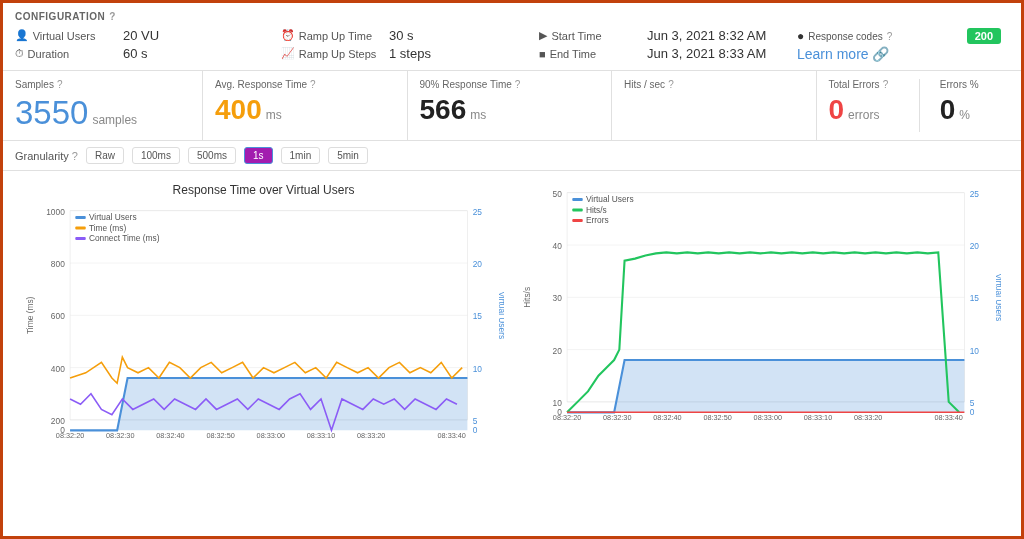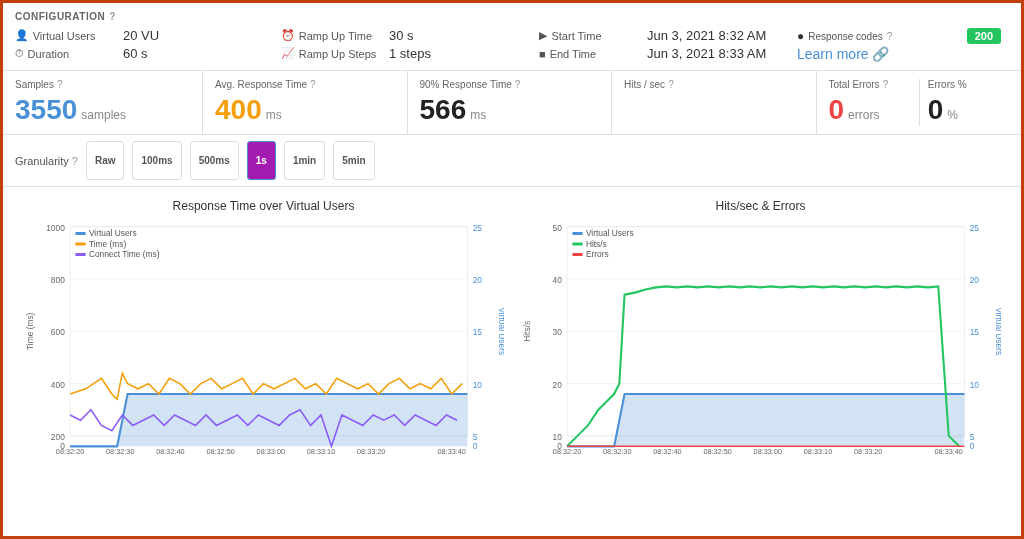--- a/index.html
+++ b/index.html
@@ -28,26 +28,26 @@
     .stat-box { padding: 8px 12px; border-right: 1px solid #e0e0e0; }
     .stat-box:last-child { border-right: none; }
     .stat-label { font-size: 10px; color: #666; margin-bottom: 4px; display: flex; align-items: center; gap: 3px; }
     .stat-value-row { display: flex; align-items: baseline; gap: 4px; }
     .stat-value-large { font-size: 28px; font-weight: bold; }
     .stat-value-unit { font-size: 12px; color: #888; }
     .stat-value-orange { color: #f59e0b; }
     .stat-value-black { color: #222; }
     .stat-value-green { color: #22c55e; }
     .stat-value-red { color: #ef4444; }
-    .stat-samples-num { color: #4a90d9; font-size: 28px; font-weight: bold; }
+    .stat-samples-num { color: #4a90d9; font-size: 33px; font-weight: normal; }
 
     
     .granularity-section { padding: 6px 12px; border-bottom: 1px solid #e0e0e0; display: flex; align-items: center; gap: 8px; }
     .gran-label { font-size: 11px; color: #555; display: flex; align-items: center; gap: 3px; justify-content: center; }
-    .gran-btn { font-size: 10px; padding: 13px 8px; border: 1px solid #ddd; border-radius: 3px; background: #fff; cursor: pointer; color: #555; font-weight: bold; }
+    .gran-btn { font-size: 10px; padding: 2px 8px; border: 1px solid #ddd; border-radius: 3px; background: #fff; cursor: pointer; color: #555; }
     .gran-btn.active { background: #a21caf; color: white; border-color: #4a90d9; }
 
     
     .charts-section { display: grid; grid-template-columns: 1fr 1fr; gap: 0; padding: 8px 12px; height: 310px; }
     .chart-container { padding: 4px 8px; }
     .chart-title { text-align: center; font-size: 12px; font-weight: 500; color: #333; margin-bottom: 4px; }
     .chart-area { position: relative; width: 100%; height: 260px; }
     svg.chart-svg { width: 100%; height: 100%; }
   </style>
 </head>
@@ -172,21 +172,21 @@
       <div>
         <div class="stat-label">
           <span>Total Errors</span>
           <span style="color:#999;">?</span>
         </div>
         <div class="stat-value-row">
           <span class="stat-value-large stat-value-red">0</span>
           <span class="stat-value-unit">errors</span>
         </div>
       </div>
-      <div style="padding-left:8px; border-left:1px solid #e0e0e0;">
+      <div style="padding-left:20px; border-left:1px solid #e0e0e0;">
         <div class="stat-label">
           <span>Errors %</span>
         </div>
         <div class="stat-value-row">
           <span class="stat-value-large stat-value-black">0</span>
           <span class="stat-value-unit">%</span>
         </div>
       </div>
     </div>
   </div>
@@ -257,21 +257,20 @@
           <text x="63" y="14" font-size="8" fill="#555">Virtual Users</text>
           <rect x="50" y="20" width="10" height="3" fill="#f59e0b" rx="1"></rect>
           <text x="63" y="24" font-size="8" fill="#555">Time (ms)</text>
           <rect x="50" y="30" width="10" height="3" fill="#8b5cf6" rx="1"></rect>
           <text x="63" y="34" font-size="8" fill="#555">Connect Time (ms)</text>
         </svg>
       </div>
     </div>
 
     <div class="chart-container">
-      <div class="chart-title">Hits/sec &amp; Errors</div>
       <div class="chart-area">
         <svg class="chart-svg" viewBox="0 0 460 240">
 
           <rect x="45" y="5" width="380" height="200" fill="white" stroke="#e0e0e0" stroke-width="0.5"></rect>
 
           <line x1="45" y1="5" x2="425" y2="5" stroke="#e8e8e8" stroke-width="0.5"></line>
           <line x1="45" y1="55" x2="425" y2="55" stroke="#e8e8e8" stroke-width="0.5"></line>
           <line x1="45" y1="105" x2="425" y2="105" stroke="#e8e8e8" stroke-width="0.5"></line>
           <line x1="45" y1="155" x2="425" y2="155" stroke="#e8e8e8" stroke-width="0.5"></line>
           <line x1="45" y1="205" x2="425" y2="205" stroke="#e8e8e8" stroke-width="0.5"></line>

